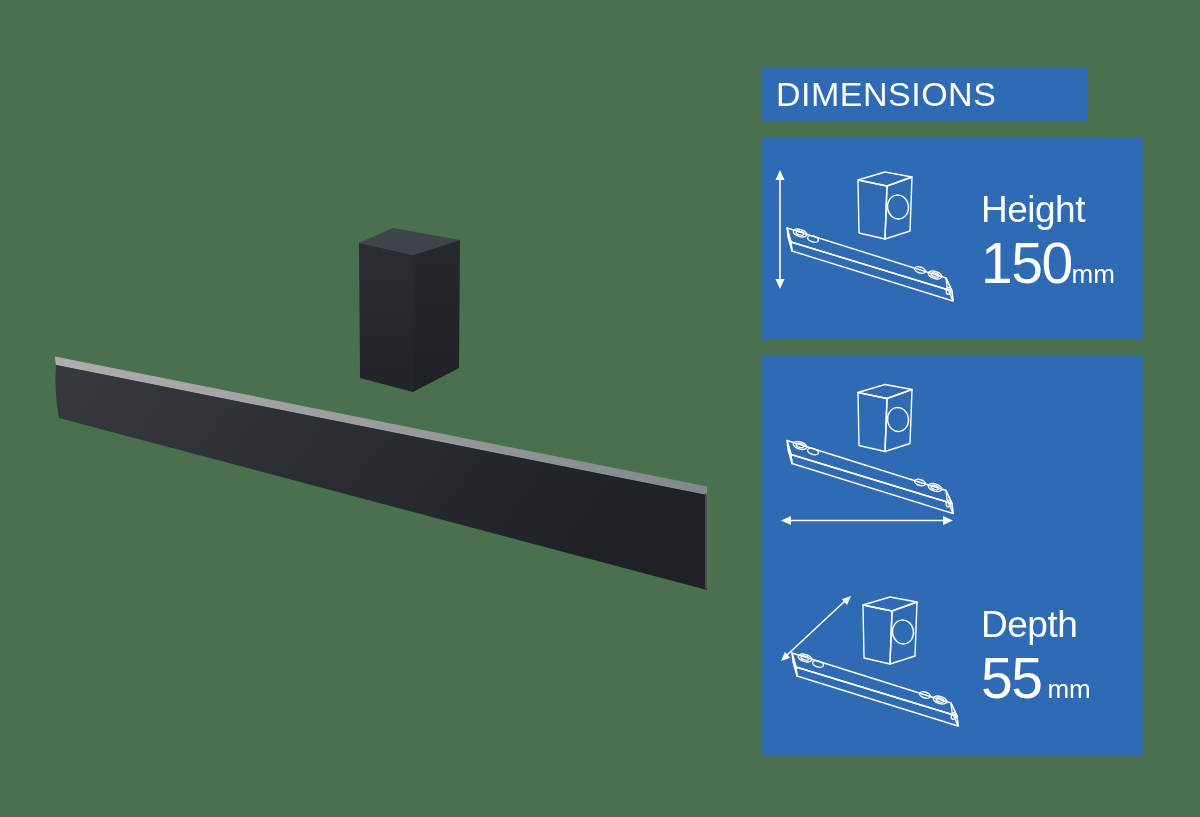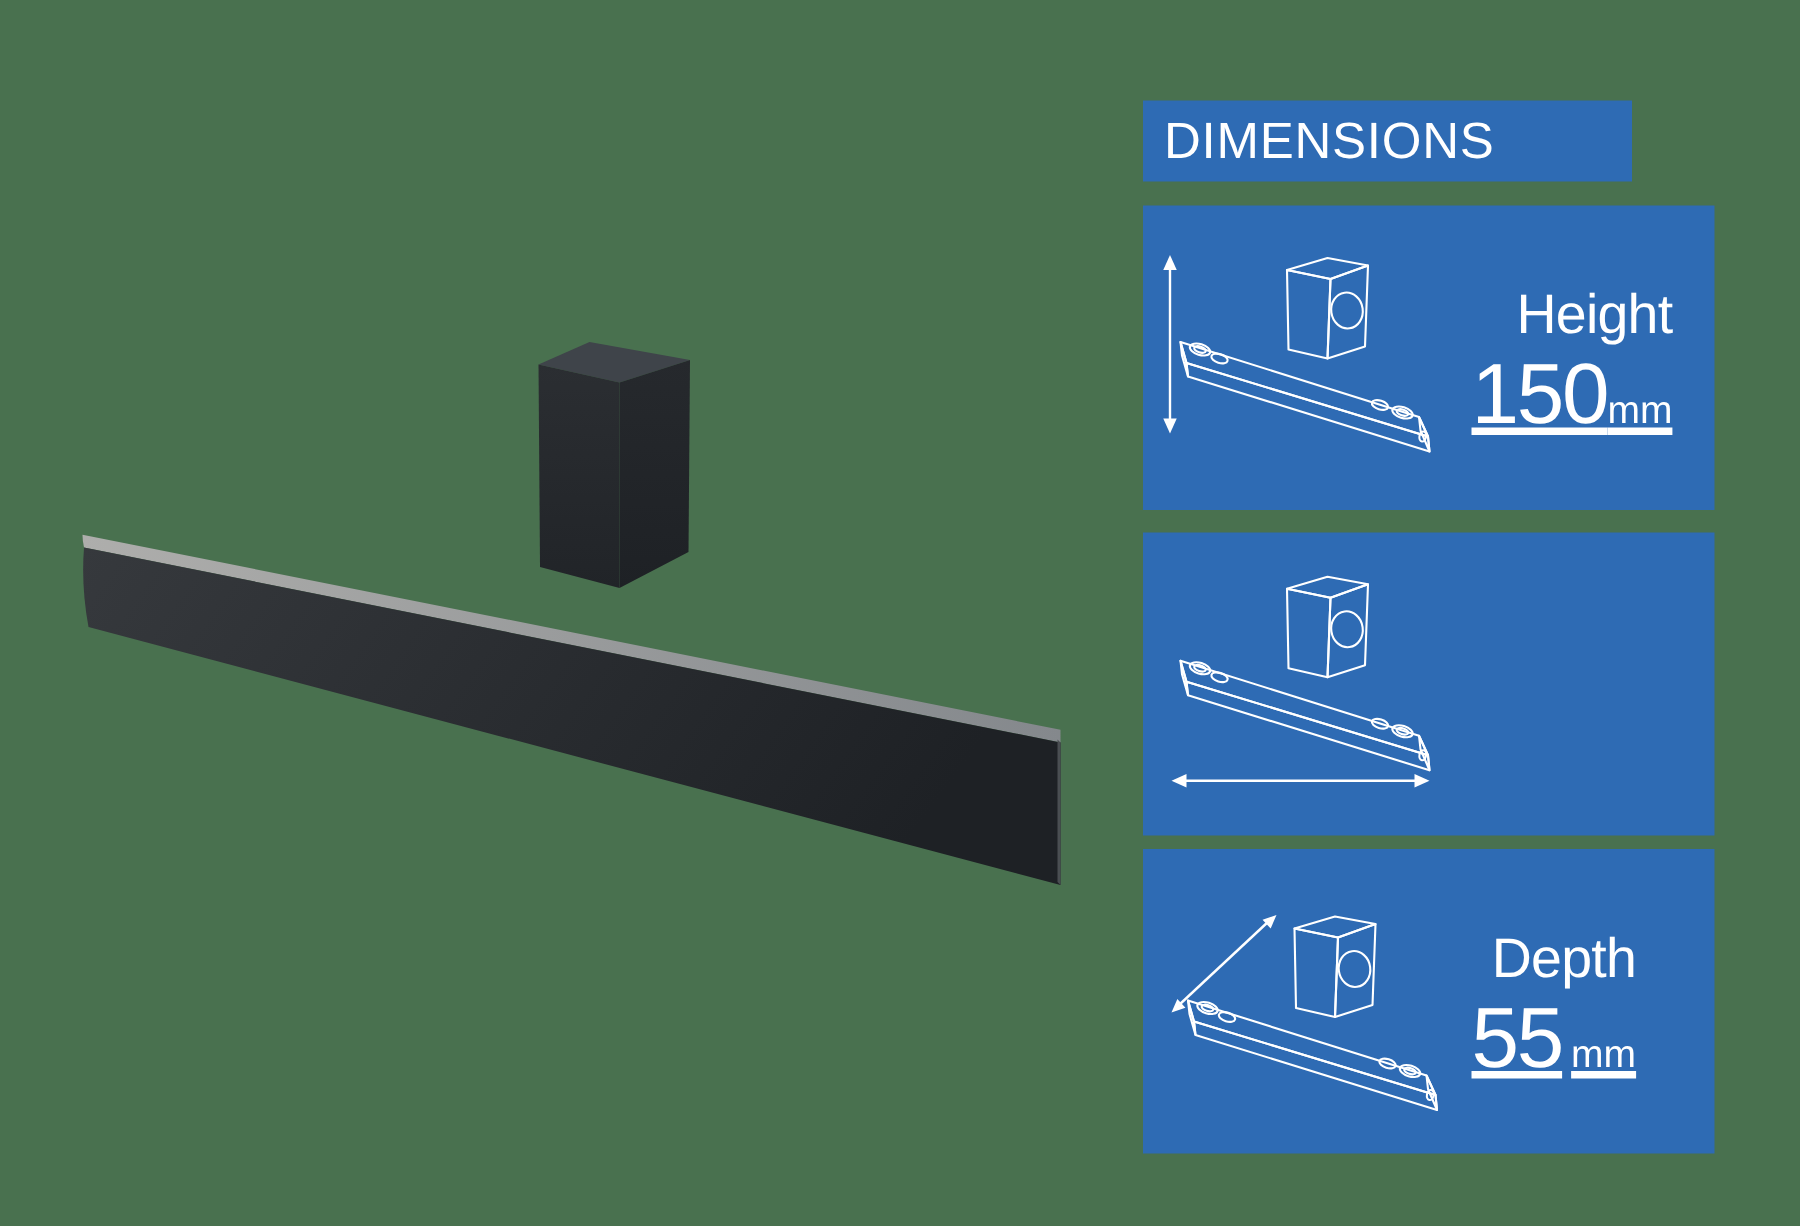--- a/index.html
+++ b/index.html
@@ -22,25 +22,25 @@
     background:var(--panel_blue);color:var(--text_white);
     font-size:34px;letter-spacing:0.5px;line-height:54px;padding-left:14px;
     white-space:nowrap;
   }
   .panel{
     position:absolute;left:762px;width:381px;height:203px;
     background:var(--panel_blue);color:var(--text_white);
   }
   .panel.height{top:137px;}
   .panel.width {top:355px;height:202px;}
-  .panel.depth {top:566px;}
+  .panel.depth {top:552px;}
   .panel svg.illus{position:absolute;left:0;top:0;width:381px;height:203px;}
   .panel .text{position:absolute;left:219px;top:52px;}
-  .panel .label{font-size:37px;line-height:1.15;letter-spacing:-0.5px;white-space:nowrap;text-align:right;}
-  .panel .value{font-size:57px;line-height:1.02;letter-spacing:-1.5px;margin-top:2px;white-space:nowrap;text-decoration:underline;}
+  .panel .label{font-size:37px;line-height:1.15;letter-spacing:-0.5px;white-space:nowrap;}
+  .panel .value{font-size:57px;line-height:1.02;letter-spacing:-1.5px;margin-top:2px;white-space:nowrap;}
   .panel .unit{font-size:26px;letter-spacing:0;}
   .panel.depth .unit{margin-left:6px;}
   .line-art{stroke:var(--line_art);fill:none;stroke-width:1.4;stroke-linejoin:round;stroke-linecap:round;}
   .arrow line{stroke:var(--line_art);stroke-width:1.6;}
   .arrow polygon{fill:var(--line_art);stroke:none;}
 </style>
 </head>
 <body>
 
 <div class="stage">

